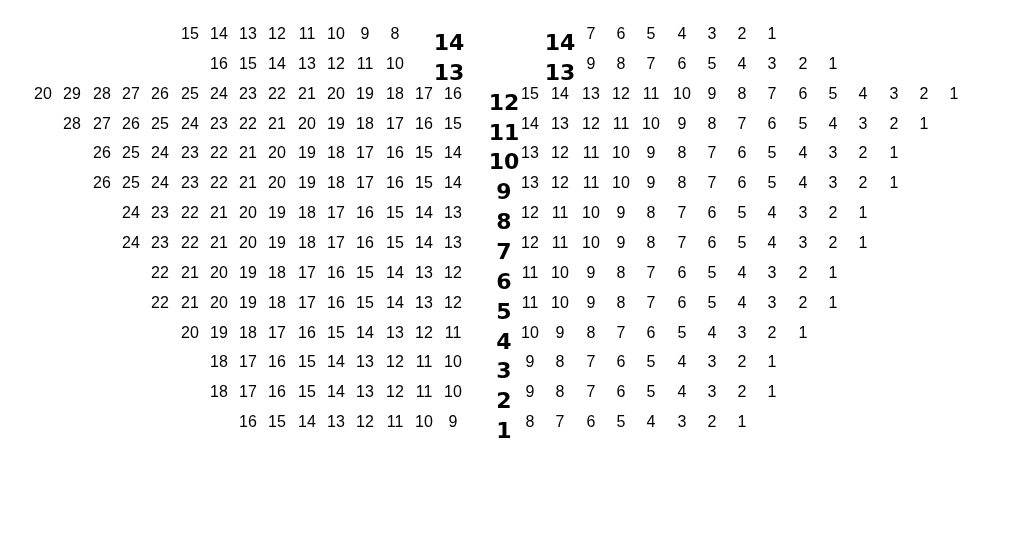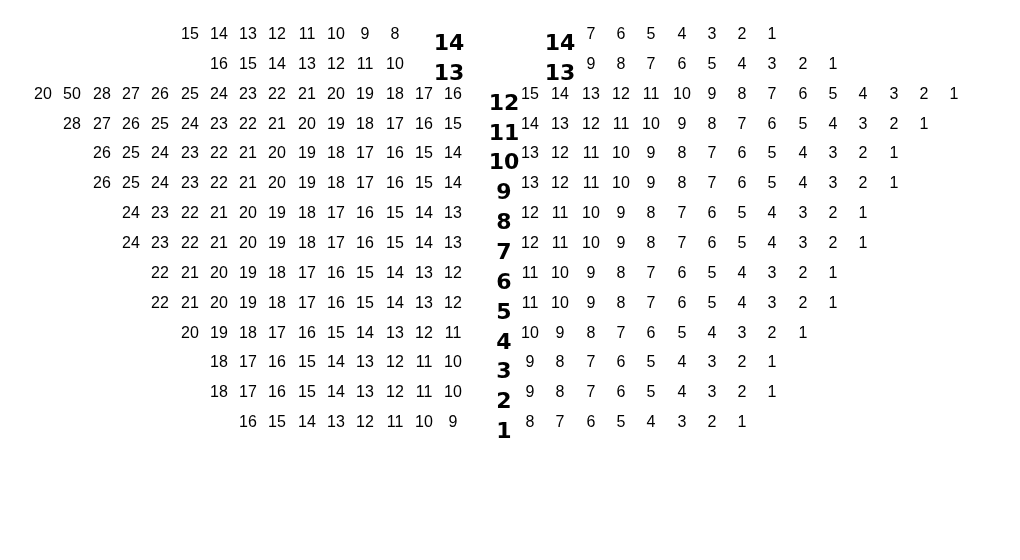--- a/index.html
+++ b/index.html
@@ -63,21 +63,21 @@
     <span class="num" style="left: 651px; top: 56px; color: rgb(0, 0, 0);">7</span>
     <span class="num" style="left: 682px; top: 56px; color: rgb(0, 0, 0);">6</span>
     <span class="num" style="left: 712px; top: 56px; color: rgb(0, 0, 0);">5</span>
     <span class="num" style="left: 742px; top: 56px; color: rgb(0, 0, 0);">4</span>
     <span class="num" style="left: 772px; top: 56px; color: rgb(0, 0, 0);">3</span>
     <span class="num" style="left: 803px; top: 56px; color: rgb(0, 0, 0);">2</span>
     <span class="num" style="left: 833px; top: 56px; color: rgb(0, 0, 0);">1</span>
     <span class="blabel" style="left: 449px; top: 62px; color: rgb(0, 0, 0);">13</span>
     <span class="blabel" style="left: 560px; top: 62px; color: rgb(0, 0, 0);">13</span>
     <span class="num" style="left: 43px; top: 86px; color: rgb(0, 0, 0);">20</span>
-    <span class="num" style="left: 72px; top: 86px; color: rgb(0, 0, 0);">50</span>
+    <span class="num" style="left: 72px; top: 86px; color: rgb(0, 0, 0);">29</span>
     <span class="num" style="left: 102px; top: 86px; color: rgb(0, 0, 0);">28</span>
     <span class="num" style="left: 131px; top: 86px; color: rgb(0, 0, 0);">27</span>
     <span class="num" style="left: 160px; top: 86px; color: rgb(0, 0, 0);">26</span>
     <span class="num" style="left: 190px; top: 86px; color: rgb(0, 0, 0);">25</span>
     <span class="num" style="left: 219px; top: 86px; color: rgb(0, 0, 0);">24</span>
     <span class="num" style="left: 248px; top: 86px; color: rgb(0, 0, 0);">23</span>
     <span class="num" style="left: 277px; top: 86px; color: rgb(0, 0, 0);">22</span>
     <span class="num" style="left: 307px; top: 86px; color: rgb(0, 0, 0);">21</span>
     <span class="num" style="left: 336px; top: 86px; color: rgb(0, 0, 0);">20</span>
     <span class="num" style="left: 365px; top: 86px; color: rgb(0, 0, 0);">19</span>

